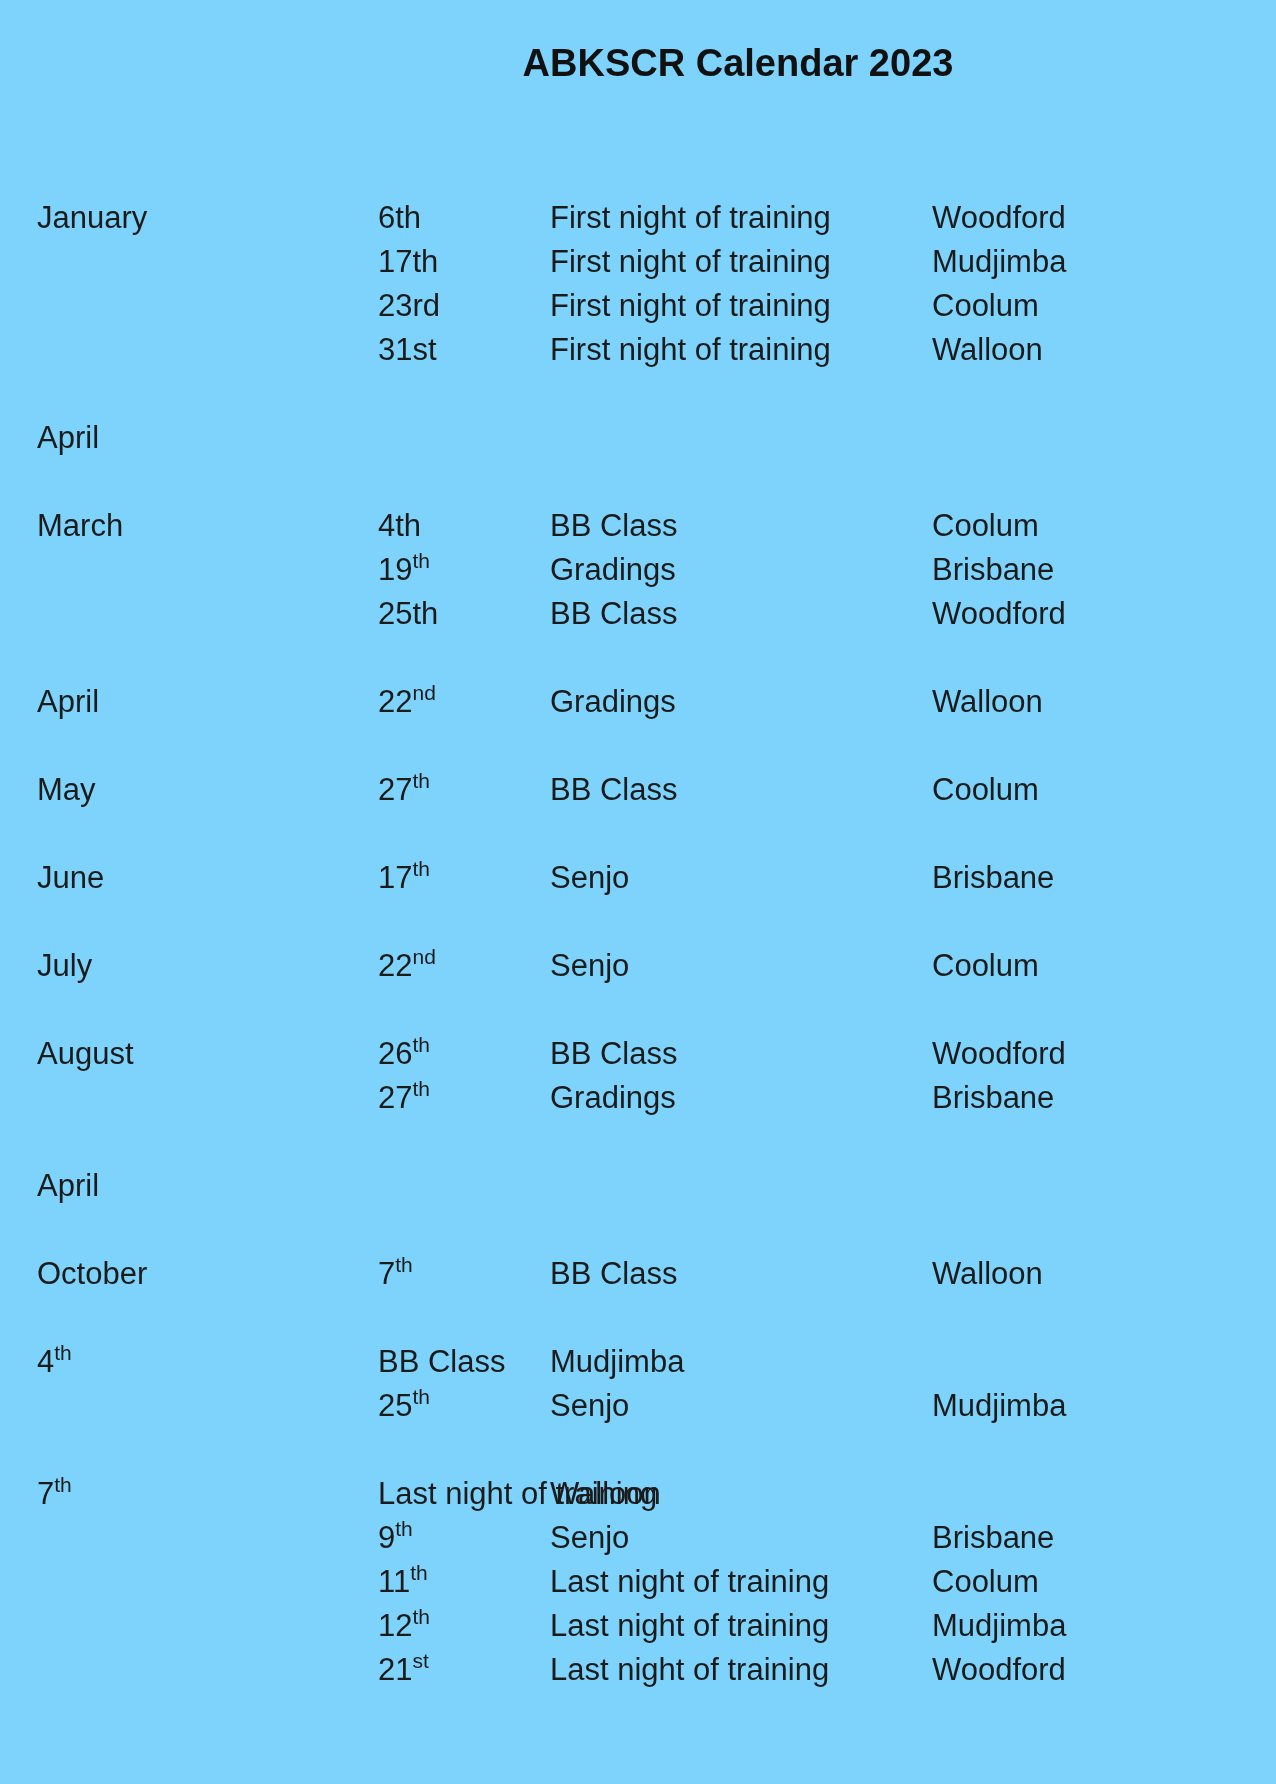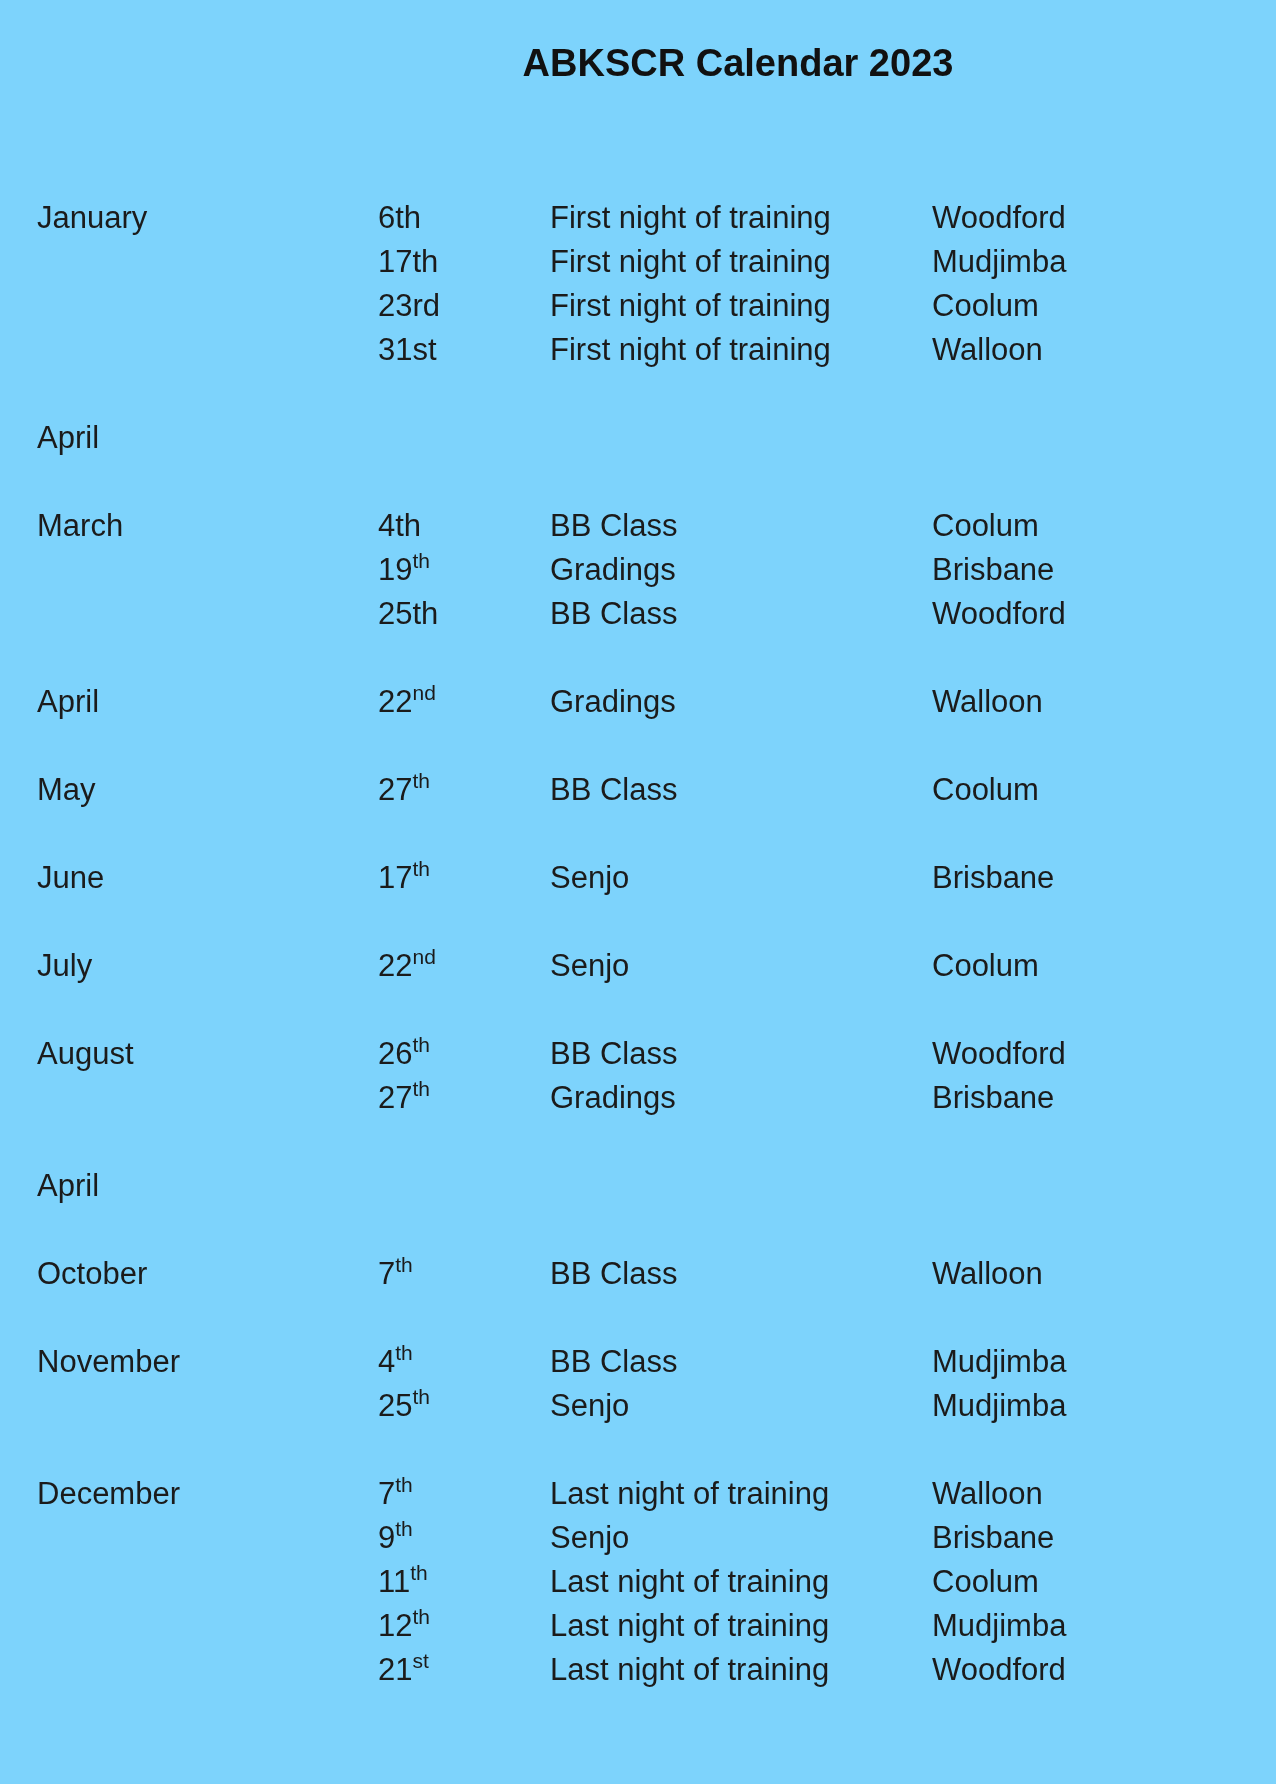--- a/index.html
+++ b/index.html
@@ -171,35 +171,33 @@
       <div class="month-section">
         <div class="row">
           <div class="cell month">October</div>
           <div class="cell date">7<sup>th</sup></div>
           <div class="cell event">BB Class</div>
           <div class="cell location">Walloon</div>
         </div>
       </div>
       <div class="month-section">
         <div class="row">
-          <div class="cell month">November</div>
           <div class="cell date">4<sup>th</sup></div>
           <div class="cell event">BB Class</div>
           <div class="cell location">Mudjimba</div>
         </div>
         <div class="row">
           <div class="cell month"></div>
           <div class="cell date">25<sup>th</sup></div>
           <div class="cell event">Senjo</div>
           <div class="cell location">Mudjimba</div>
         </div>
       </div>
       <div class="month-section">
         <div class="row">
-          <div class="cell month">December</div>
           <div class="cell date">7<sup>th</sup></div>
           <div class="cell event">Last night of training</div>
           <div class="cell location">Walloon</div>
         </div>
         <div class="row">
           <div class="cell month"></div>
           <div class="cell date">9<sup>th</sup></div>
           <div class="cell event">Senjo</div>
           <div class="cell location">Brisbane</div>
         </div>

